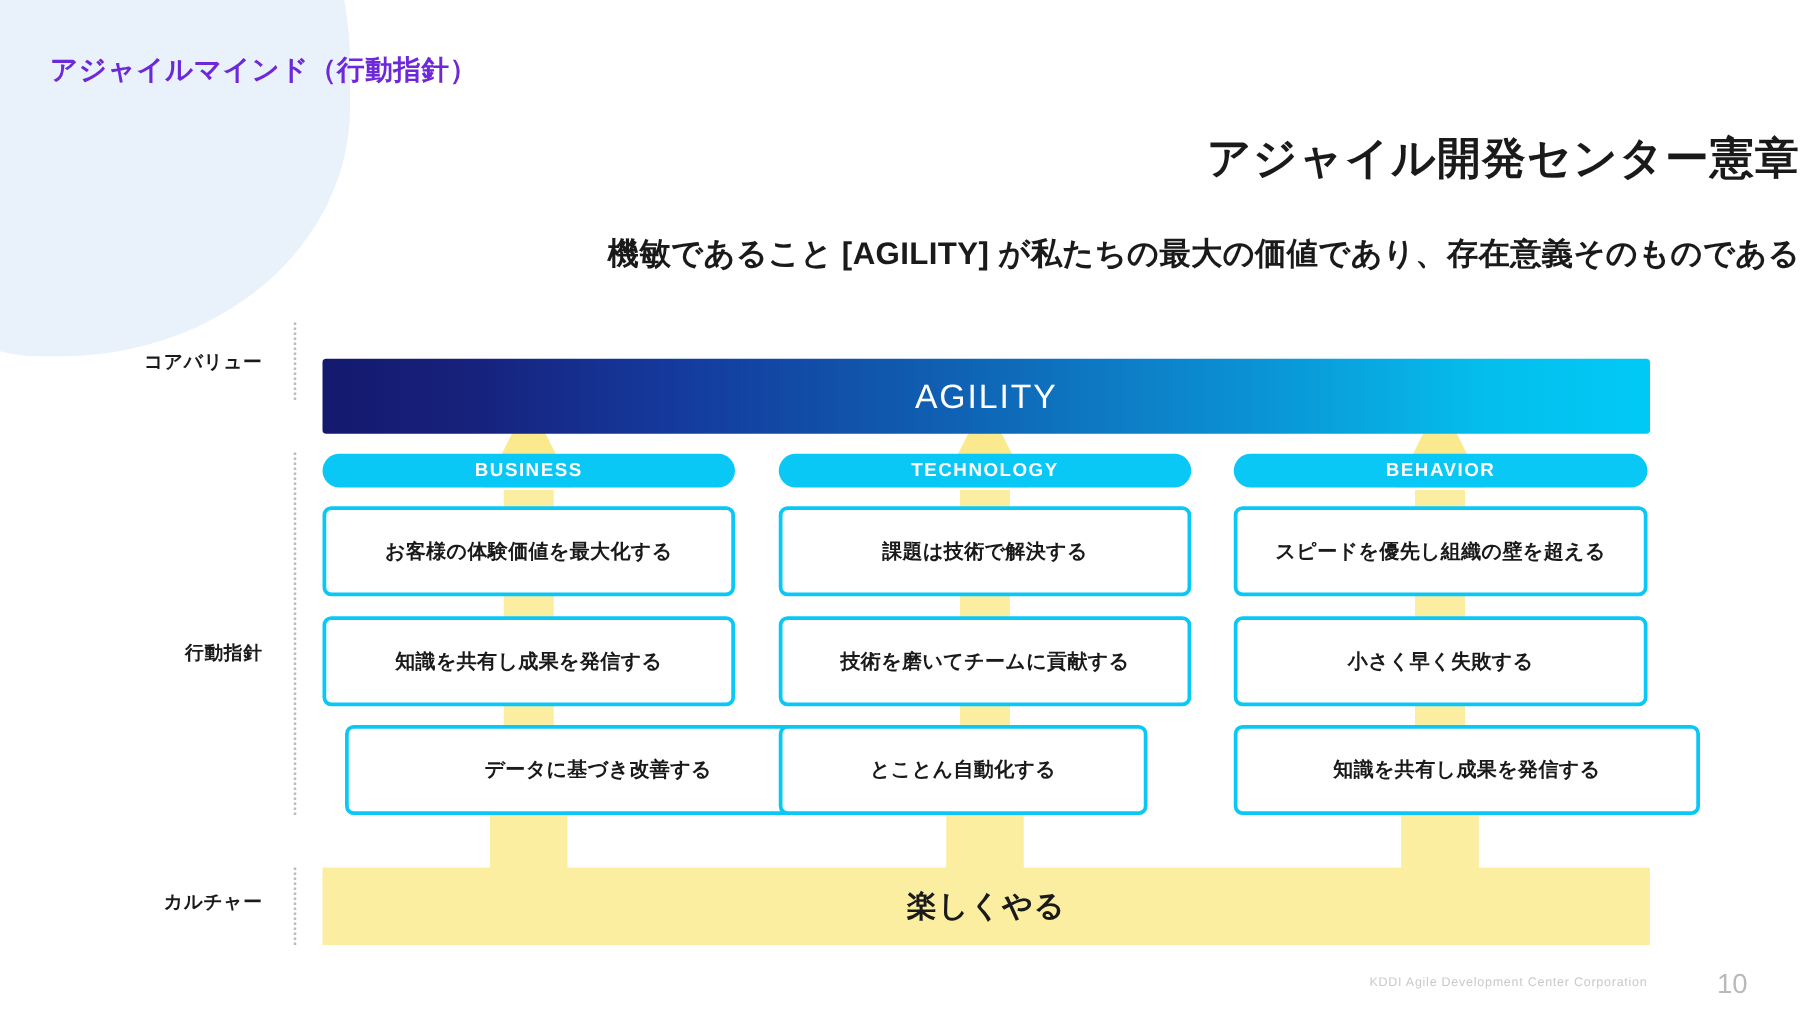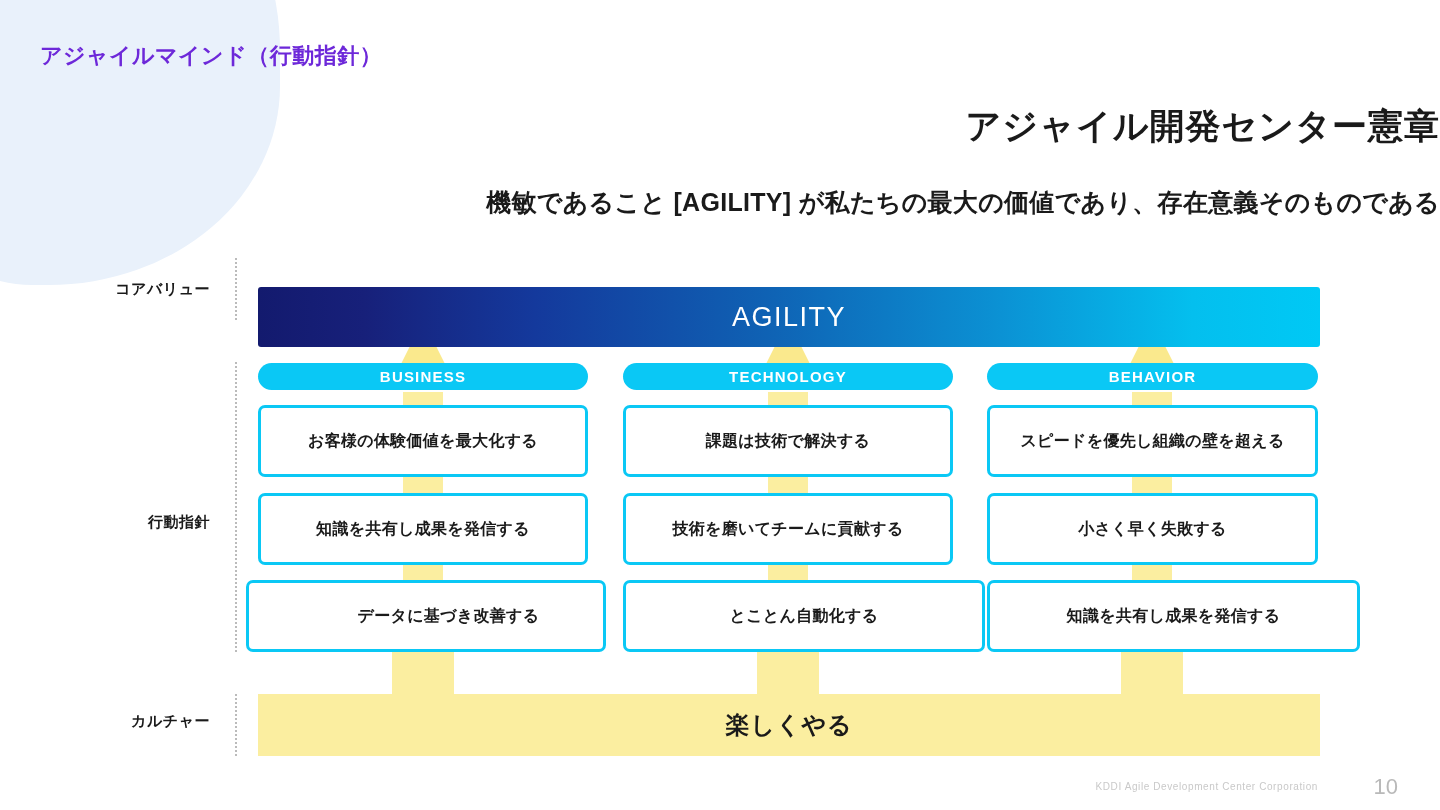--- a/index.html
+++ b/index.html
@@ -276,31 +276,31 @@
   <div class="pill" style="left:987px;  width:331px;">
     <span>BEHAVIOR</span>
   </div>
 
   <div class="card" style="left:258px; top:405px; width:330px;">
     <span>お客様の体験価値を最大化する</span>
   </div>
   <div class="card" style="left:258px; top:493px; width:330px;">
     <span>知識を共有し成果を発信する</span>
   </div>
-  <div class="card" style="left:246px; top:580px; width:360px;padding-left:45px;">
+  <div class="card" style="left:276px; top:580px; width:360px;padding-left:45px;">
     <span>データに基づき改善する</span>
   </div>
 
   <div class="card" style="left:623px; top:405px; width:330px;">
     <span>課題は技術で解決する</span>
   </div>
   <div class="card" style="left:623px; top:493px; width:330px;">
     <span>技術を磨いてチームに貢献する</span>
   </div>
-  <div class="card" style="left:623px; top:580px; width:362px;">
+  <div class="card" style="left:623px; top:580px; width:295px;">
     <span>とことん自動化する</span>
   </div>
 
   <div class="card" style="left:987px; top:405px; width:331px;">
     <span>スピードを優先し組織の壁を超える</span>
   </div>
   <div class="card" style="left:987px; top:493px; width:331px;">
     <span>小さく早く失敗する</span>
   </div>
   <div class="card" style="left:987px; top:580px; width:373px;">

